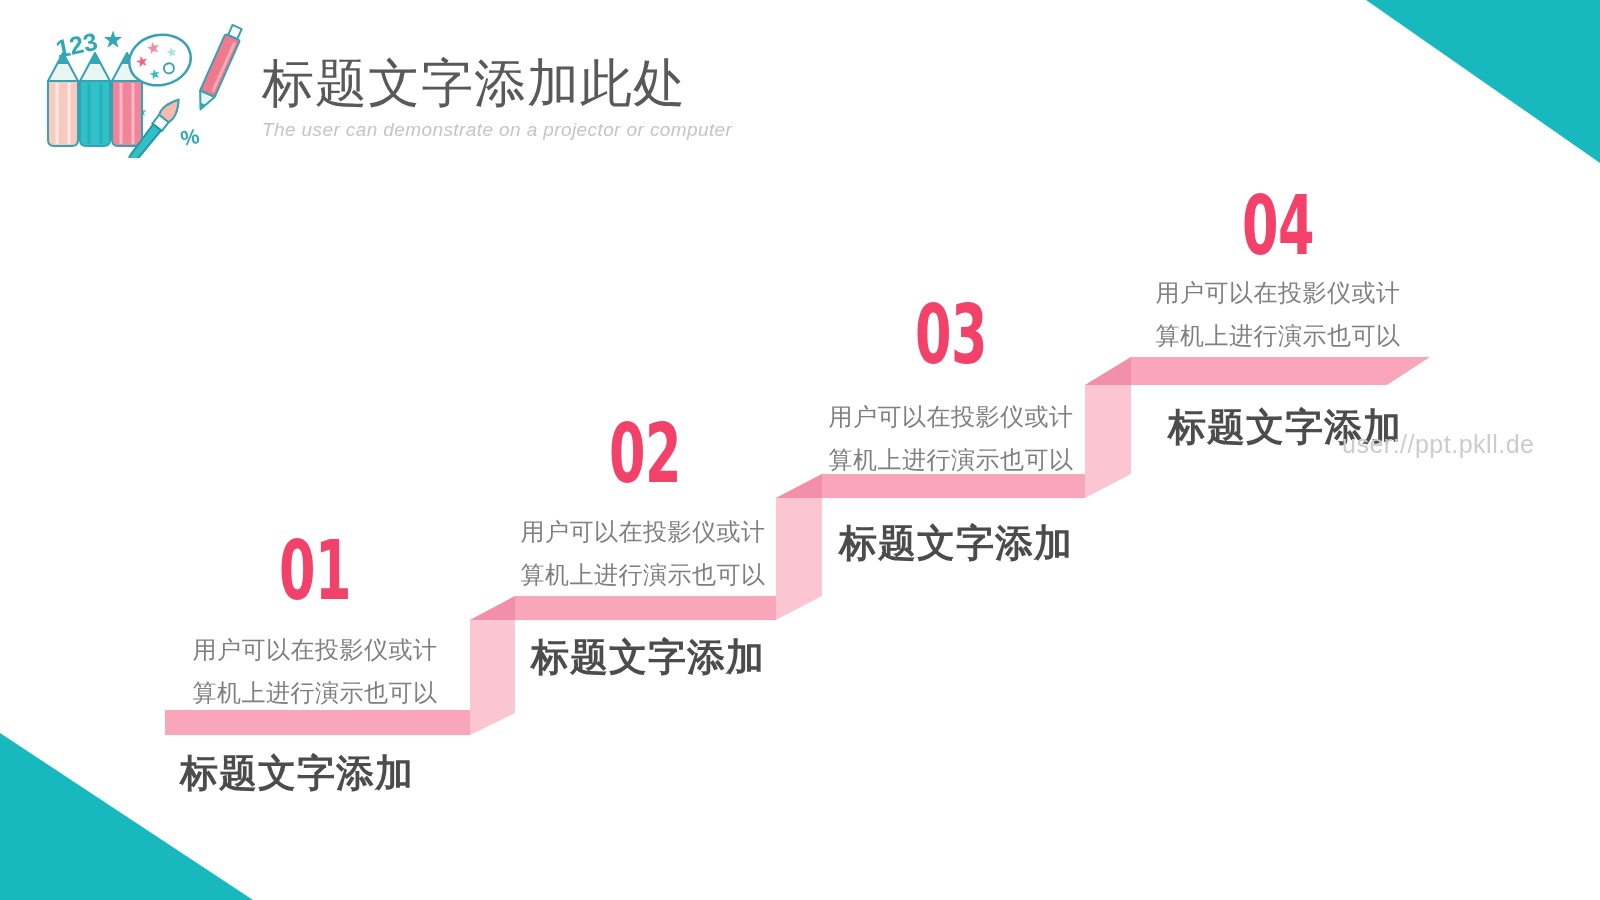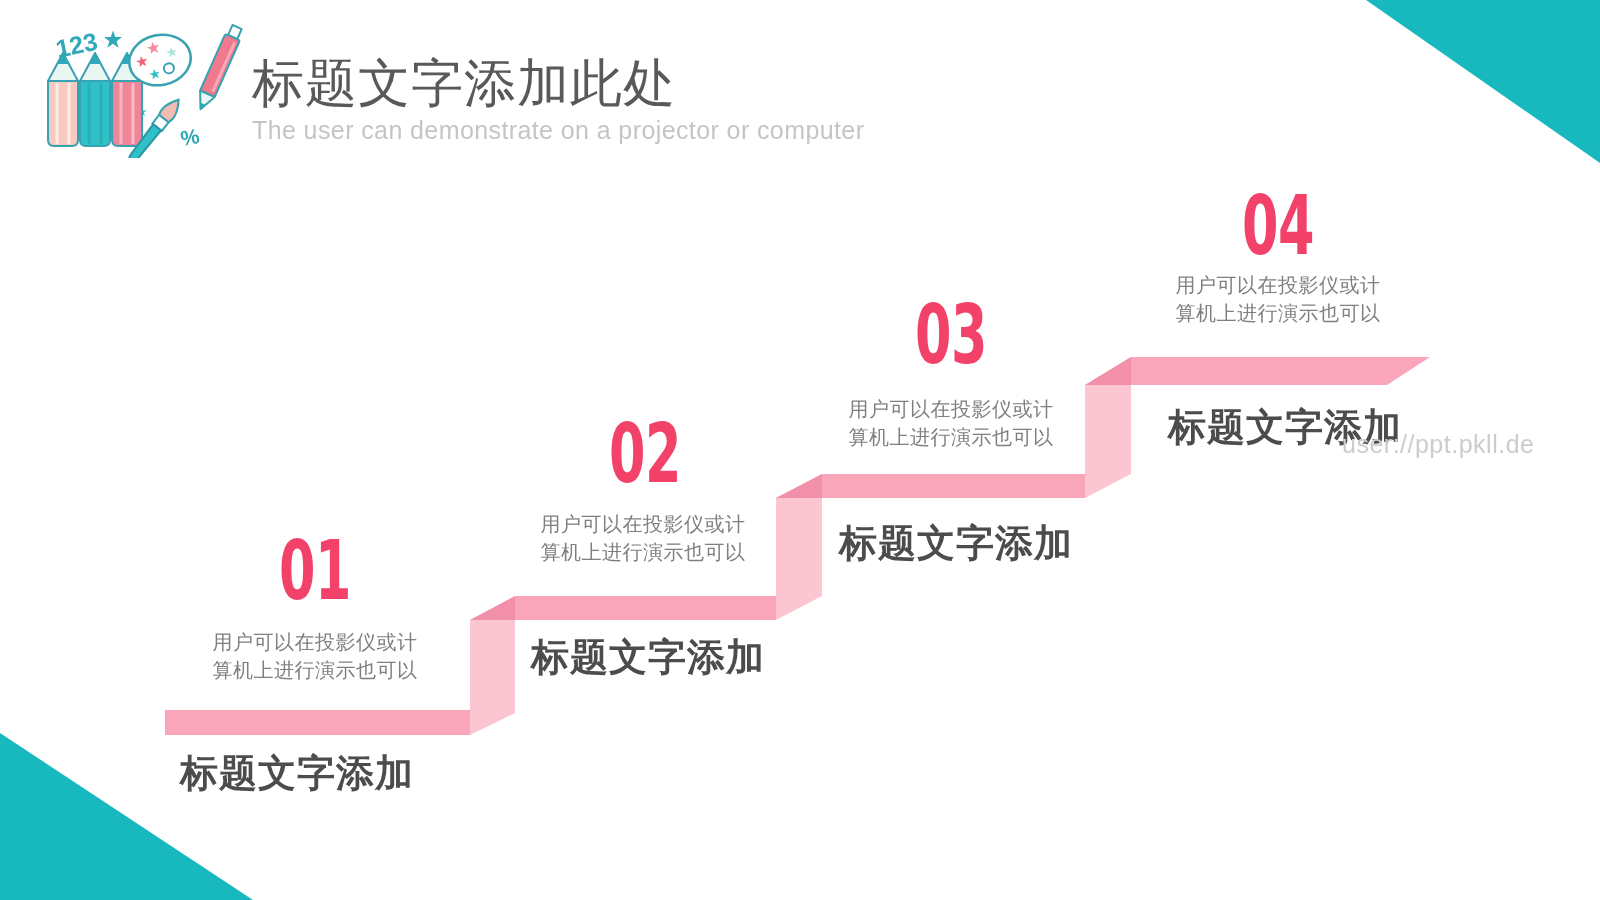--- a/index.html
+++ b/index.html
@@ -8,35 +8,35 @@
     font-family:"Liberation Sans","DejaVu Sans",sans-serif;
   }
   .stage{position:absolute;inset:0;width:1600px;height:900px;z-index:1;}
   .tri{fill:var(--teal);}
   .riser{fill:var(--riser);}
   .fold{fill:var(--fold);}
   .bar{fill:var(--bar);}
 
   .header{position:absolute;left:0;top:0;z-index:3;}
   .logo{position:absolute;left:35px;top:18px;width:210px;height:140px;}
-  .titles{position:absolute;left:252px;top:52px;width:800px;}
+  .titles{position:absolute;left:262px;top:52px;width:800px;}
   .slide-title{
     margin:0;font-size:52px;line-height:62px;font-weight:500;color:var(--title);
     font-family:"Liberation Sans","DejaVu Sans",sans-serif;letter-spacing:1px;
   }
-  .slide-subtitle{margin-top:5px;font-size:25px;line-height:22px;color:var(--subtitle);letter-spacing:.4px;}
+  .slide-subtitle{margin-top:5px;font-size:19px;line-height:22px;color:var(--subtitle);letter-spacing:.4px;font-style:italic;}
 
   .abs{position:absolute;z-index:2;text-align:center;width:400px;}
   .step-number{
     font-size:82px;line-height:84px;font-weight:bold;color:var(--number);
     transform:scaleX(0.64);transform-origin:50% 50%;letter-spacing:-1px;
     font-family:"DejaVu Sans","Liberation Sans",sans-serif;
   }
   .step-desc{
-    font-size:20px;line-height:28px;color:var(--body);white-space:pre-line;letter-spacing:.5px;
+    font-size:24px;line-height:43px;color:var(--body);white-space:pre-line;letter-spacing:.5px;
   }
   .step-label{
     font-size:38px;line-height:42px;font-weight:bold;color:var(--label);letter-spacing:1px;
   }
   .watermark{
     position:absolute;left:1342px;top:430px;z-index:4;width:258px;
     font-size:25px;color:var(--watermark);letter-spacing:.5px;
     font-family:"Liberation Sans","DejaVu Sans",sans-serif;
   }
 </style>

